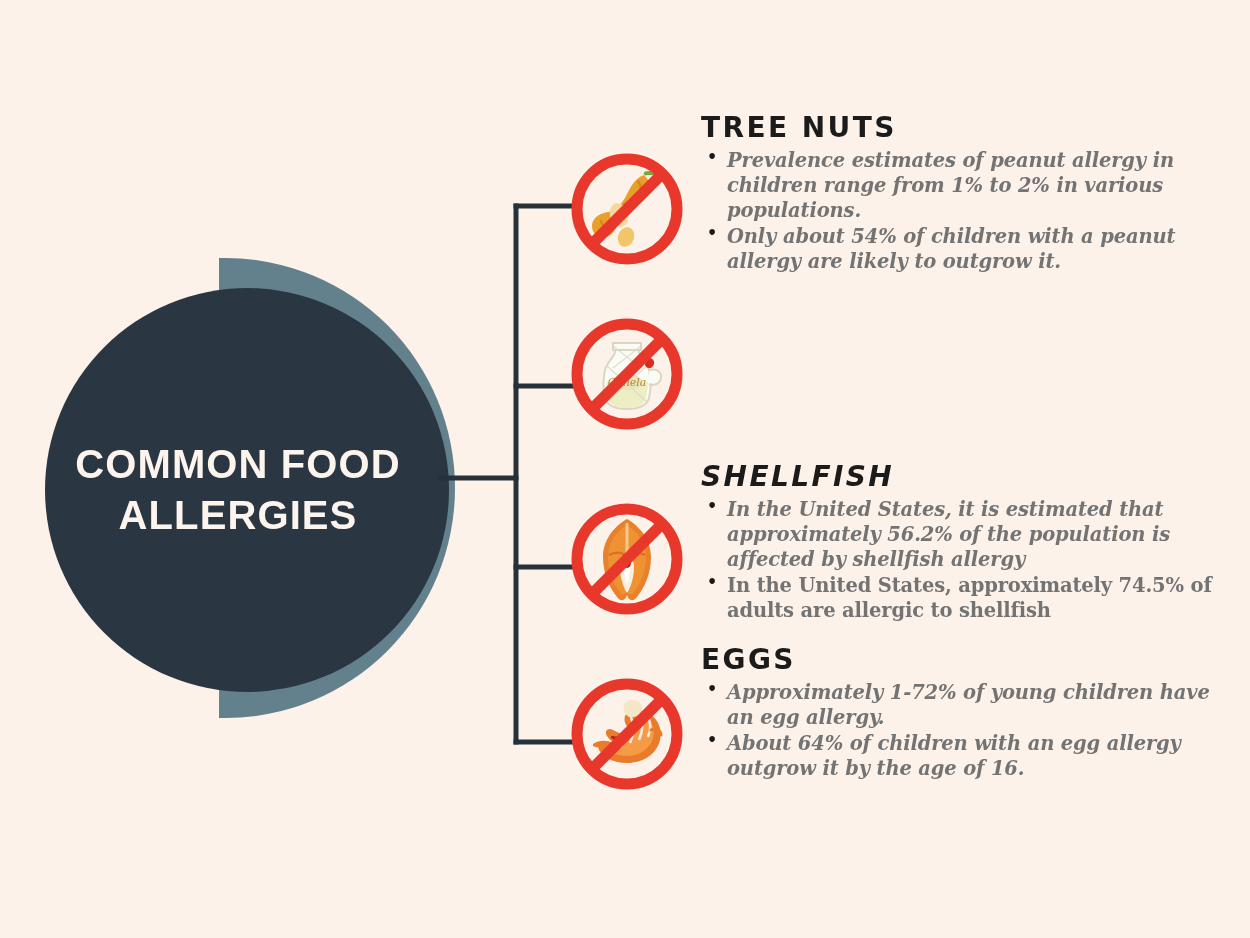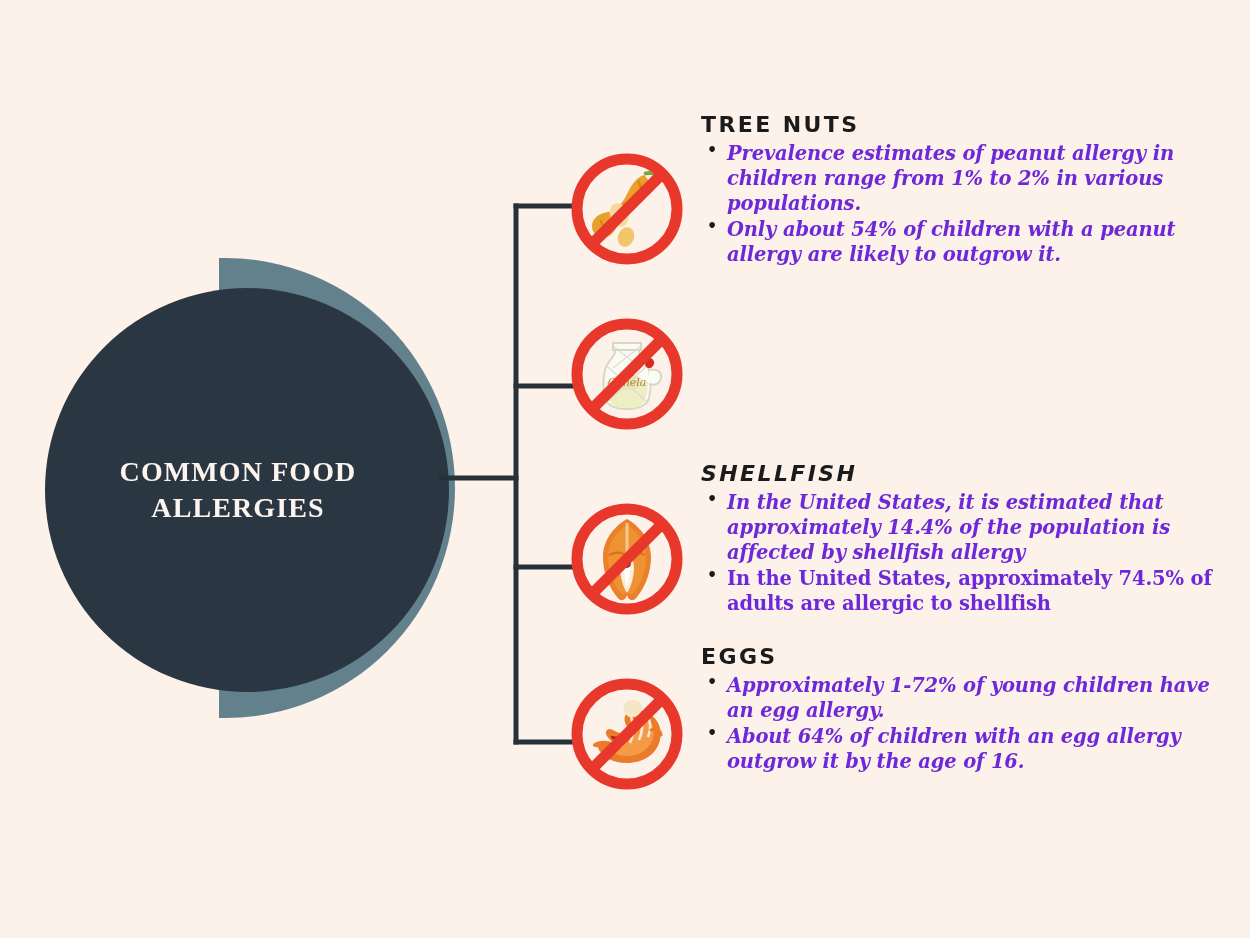--- a/index.html
+++ b/index.html
@@ -46,23 +46,23 @@
     top: 288px;
     width: 404px;
     height: 404px;
     border-radius: 50%;
     background: #2a3742;
     display: flex;
     align-items: center;
     justify-content: center;
   }
   .hub-title {
-    font-family: Liberation Serif, serif;
+    font-family: Liberation Sans, sans-serif;
     font-weight: bold;
-    font-size: 28px;
+    font-size: 40px;
     line-height: 1.28;
     letter-spacing: 1.1px;
     color: #fdf4ee;
     text-align: center;
     width: 330px;
     padding-right: 18px;
     white-space: pre-line;
   }
 
   
@@ -103,21 +103,21 @@
   .icon-svg { display: block; width: 128px; height: 128px; }
 
   .text-col {
     flex: 1 1 auto;
     padding-left: 10px;
   }
 
   .section-head {
     font-family: "DejaVu Sans", sans-serif;
     font-weight: bold;
-    font-size: 22px;
+    font-size: 28px;
     letter-spacing: 2.4px;
     color: #1b1b1b;
     margin: 0 0 4px 0;
     line-height: 1.1;
   }
   .section-head.italic { font-style: italic; }
 
   ul.bullets {
     list-style: none;
     margin: 0;
@@ -125,21 +125,21 @@
   }
   ul.bullets li {
     position: relative;
     padding-left: 26px;
     margin: 0 0 1px 0;
     font-family: "DejaVu Serif", serif;
     font-weight: bold;
     font-style: italic;
     font-size: 19.5px;
     line-height: 1.285;
-    color: #6d28d9;
+    color: #737373;
     letter-spacing: -0.15px;
   }
   ul.bullets li.upright { font-style: normal; }
   ul.bullets li::before {
     content: "\2022";
     position: absolute;
     left: 6px;
     top: -1px;
     font-size: 16px;
     font-style: normal;
@@ -234,21 +234,21 @@
           <path d="M46 60 C52 57 58 57 62 60" fill="none" stroke="#d06a1c" stroke-width="2.4" opacity="0.8"></path>
           <path d="M66 60 C70 57 76 57 82 60" fill="none" stroke="#d06a1c" stroke-width="2.4" opacity="0.8"></path>
         </g>
         <circle cx="64" cy="64" r="50" fill="none" stroke="#e8382c" stroke-width="11"></circle>
         <line x1="30" y1="98" x2="98" y2="30" stroke="#e8382c" stroke-width="11" stroke-linecap="butt"></line>
       </svg>
     </div>
     <div class="text-col">
       <div class="section-head italic">SHELLFISH</div>
       <ul class="bullets">
-        <li>In the United States, it is estimated that approximately 14.4% of the population is affected by shellfish allergy</li>
+        <li>In the United States, it is estimated that approximately 56.2% of the population is affected by shellfish allergy</li>
         <li class="upright">In the United States, approximately 74.5% of adults are allergic to shellfish</li>
       </ul>
     </div>
   </div>
 
   <div class="row row-4">
     <div class="icon-wrap">
       <svg class="icon-svg" viewBox="0 0 128 128">
         <circle cx="64" cy="64" r="52" fill="#fdf2ea"></circle>
         <g>

